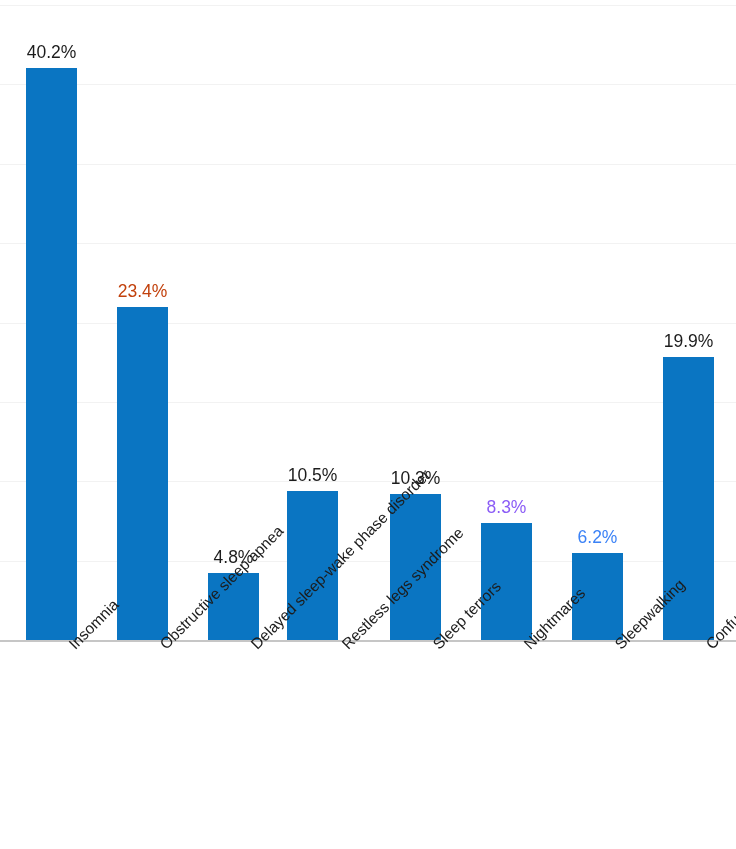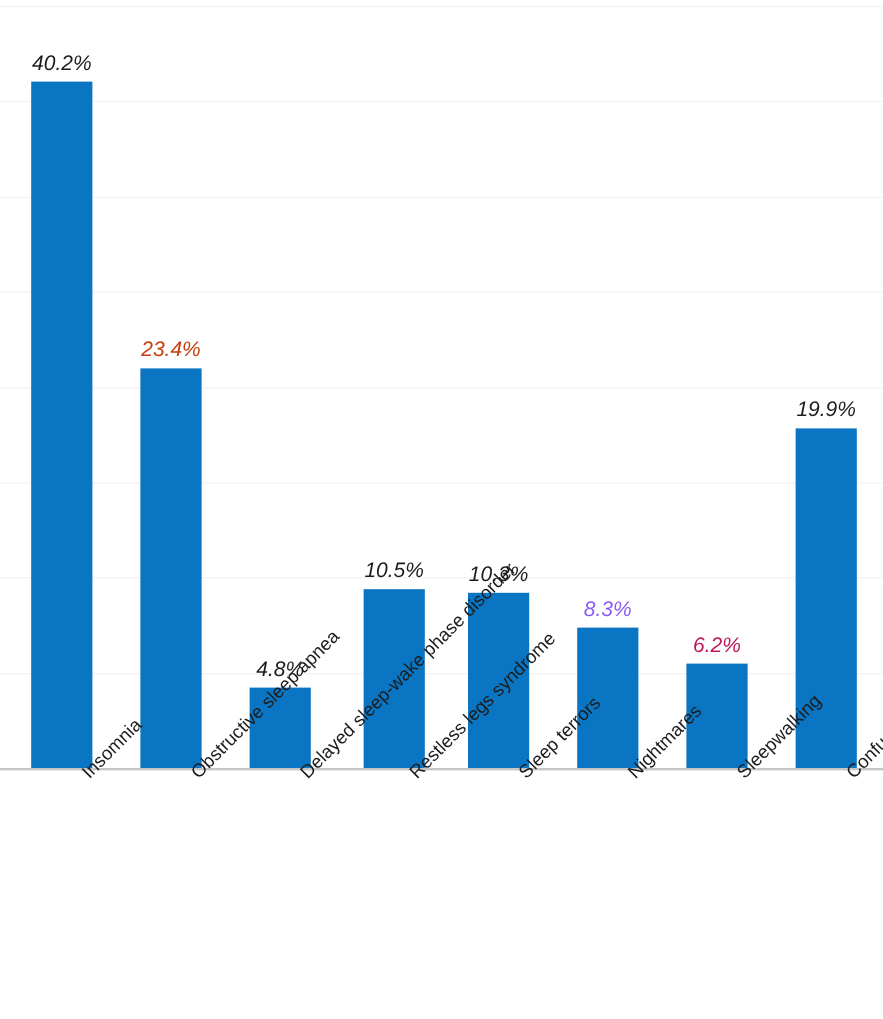--- a/index.html
+++ b/index.html
@@ -20,21 +20,20 @@
     overflow: hidden;
   }
 
   
   #plot-area {
     position: absolute;
     left: 0;
     top: 0;
     width: 736px;
     height: 641px;
-    font-style: italic;
   }
 
   .gridline {
     position: absolute;
     left: 0;
     width: 736px;
     height: 1px;
     background: #f2f2f2;
   }
 
@@ -124,35 +123,35 @@
           <div class="bar-label" style="bottom: 580px; color: rgb(28, 28, 28);">40.2%</div>
         </div>
         <div class="bar-group" style="left: 117px; width: 51px; height: 640px;">
           <div class="bar" style="height: 334px; background: rgb(10, 117, 194);"></div>
           <div class="bar-label" style="bottom: 341px; color: #c2410c;">23.4%</div>
         </div>
         <div class="bar-group" style="left: 208px; width: 51px; height: 640px;">
           <div class="bar" style="height: 68px; background: rgb(10, 117, 194);"></div>
           <div class="bar-label" style="bottom: 75px; color: rgb(28, 28, 28);">4.8%</div>
         </div>
-        <div class="bar-group" style="left: 303px; width: 51px; height: 640px;">
+        <div class="bar-group" style="left: 287px; width: 51px; height: 640px;">
           <div class="bar" style="height: 150px; background: rgb(10, 117, 194);"></div>
           <div class="bar-label" style="bottom: 157px; color: rgb(28, 28, 28);">10.5%</div>
         </div>
         <div class="bar-group" style="left: 390px; width: 51px; height: 640px;">
           <div class="bar" style="height: 147px; background: rgb(10, 117, 194);"></div>
           <div class="bar-label" style="bottom: 154px; color: rgb(28, 28, 28);">10.3%</div>
         </div>
         <div class="bar-group" style="left: 481px; width: 51px; height: 640px;">
           <div class="bar" style="height: 118px; background: rgb(10, 117, 194);"></div>
           <div class="bar-label" style="bottom: 125px; color: #8b5cf6;">8.3%</div>
         </div>
         <div class="bar-group" style="left: 572px; width: 51px; height: 640px;">
           <div class="bar" style="height: 88px; background: rgb(10, 117, 194);"></div>
-          <div class="bar-label" style="bottom: 95px; color: #be185d;">6.2%</div>
+          <div class="bar-label" style="bottom: 95px; color: #3b82f6;">6.2%</div>
         </div>
         <div class="bar-group" style="left: 663px; width: 51px; height: 480px;">
           <div class="bar" style="height: 284px; background: rgb(10, 117, 194);"></div>
           <div class="bar-label" style="bottom: 291px; color: rgb(28, 28, 28);">19.9%</div>
         </div>
       </div>
     <div id="axis-line"></div>
   </div>
 
   <div id="tick-layer">

